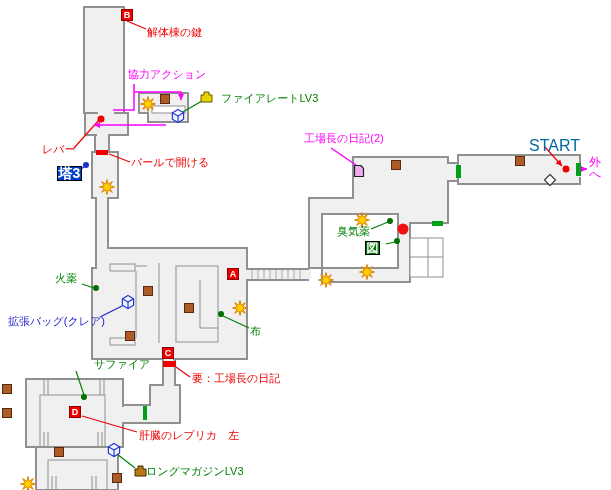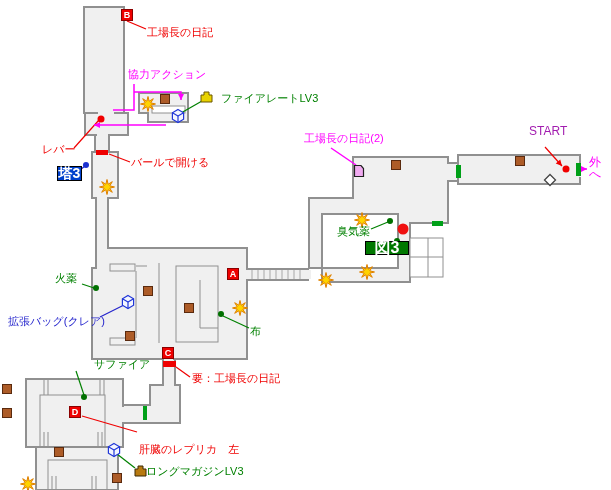--- a/index.html
+++ b/index.html
@@ -171,37 +171,37 @@
         <rect x="576" y="163" width="5" height="13" fill="#00a018"></rect>
         <rect x="432" y="221" width="11" height="5" fill="#00a018"></rect>
         <rect x="143" y="406" width="4" height="14" fill="#00a018"></rect>
         <path d="M201,95 h3 v-3 h5 v3 h3 v7 h-11 z" fill="#e8d200" stroke="#6b5600" stroke-width="1"></path>
         <path d="M135,469 h3 v-3 h5 v3 h3 v7 h-11 z" fill="#b87a10" stroke="#3c2a06" stroke-width="1"></path>
         <path d="M354.5,165.5 L361,165.5 L363.5,168.5 L363.5,176.5 L354.5,176.5 Z" fill="#f0aaf0" stroke="#202020" stroke-width="1.2"></path>
         <polygon points="550,174.5 555.5,180 550,185.5 544.5,180" fill="#ffffff" stroke="#444444" stroke-width="1.3"></polygon>
       </g>
   </svg>
   <div id="overlay">
-      <div class="lbl" style="left: 147px; top: 26px; color: rgb(240, 0, 0);">工場長の日記</div>
+      <div class="lbl" style="left: 147px; top: 26px; color: rgb(240, 0, 0);">解体棟の鍵</div>
       <div class="lbl" style="left: 128px; top: 68px; color: rgb(255, 0, 255);">協力アクション</div>
       <div class="lbl" style="left: 221px; top: 92px; color: rgb(0, 128, 0);">ファイアレートLV3</div>
       <div class="lbl" style="left: 42px; top: 143px; color: rgb(240, 0, 0);">レバー</div>
       <div class="lbl" style="left: 131px; top: 156px; color: rgb(240, 0, 0);">バールで開ける</div>
       <div class="lbl" style="left: 304px; top: 132px; color: rgb(255, 0, 255);">工場長の日記(2)</div>
-      <div class="lbl" style="left: 529px; top: 125px; color: #a21caf; font-size: 12px;">START</div>
+      <div class="lbl" style="left: 529px; top: 140px; color: #0369a1; font-size: 16px;">START</div>
       <div class="lbl" style="left: 589px; top: 156px; color: rgb(255, 0, 255); font-size: 12px;">外
 へ</div>
       <div class="lbl" style="left: 337px; top: 225px; color: rgb(0, 128, 0);">臭気薬</div>
       <div class="lbl" style="left: 55px; top: 272px; color: rgb(0, 128, 0);">火薬</div>
       <div class="lbl" style="left: 8px; top: 315px; color: rgb(34, 34, 204);">拡張バッグ(クレア)</div>
       <div class="lbl" style="left: 250px; top: 325px; color: rgb(0, 128, 0);">布</div>
       <div class="lbl" style="left: 192px; top: 372px; color: rgb(240, 0, 0);">要：工場長の日記</div>
       <div class="lbl" style="left: 53px; top: 358px; color: rgb(0, 128, 0); margin-left: 41px;">サファイア</div>
-      <div class="lbl" style="left: 139px; top: 429px; color: rgb(240, 0, 0); margin-top: 14px;">肝臓のレプリカ　左</div>
+      <div class="lbl" style="left: 139px; top: 429px; color: rgb(240, 0, 0);">肝臓のレプリカ　左</div>
       <div class="lbl" style="left: 146px; top: 465px; color: rgb(0, 128, 0);">ロングマガジンLV3</div>
       <div class="badge" style="left: 121px; top: 9px; width: 12px; height: 12px; background: rgb(238, 0, 0); border: 1px solid rgb(139, 0, 0); font-size: 9px; line-height: 10px;">B</div>
       <div class="badge" style="left: 227px; top: 268px; width: 12px; height: 12px; background: rgb(238, 0, 0); border: 1px solid rgb(139, 0, 0); font-size: 9px; line-height: 10px;">A</div>
       <div class="badge" style="left: 162px; top: 347px; width: 12px; height: 12px; background: rgb(238, 0, 0); border: 1px solid rgb(139, 0, 0); font-size: 9px; line-height: 10px;">C</div>
       <div class="badge" style="left: 69px; top: 406px; width: 12px; height: 12px; background: rgb(238, 0, 0); border: 1px solid rgb(139, 0, 0); font-size: 9px; line-height: 10px;">D</div>
       <div class="badge" style="left: 57px; top: 166px; width: 25px; height: 15px; background: rgb(0, 64, 204); border: 1px solid rgb(0, 0, 0); font-size: 14px; line-height: 13px;">塔3</div>
-      <div class="badge" style="left: 365px; top: 241px; width: 44px; height: 14px; background: rgb(0, 120, 0); border: 1px solid rgb(0, 0, 0); font-size: 16px; line-height: 12px;">図3</div>
+      <div class="badge" style="left: 365px; top: 241px; width: 15px; height: 14px; background: rgb(0, 120, 0); border: 1px solid rgb(0, 0, 0); font-size: 12px; line-height: 12px;">図3</div>
     </div>
 </div>
 
 </body></html>

